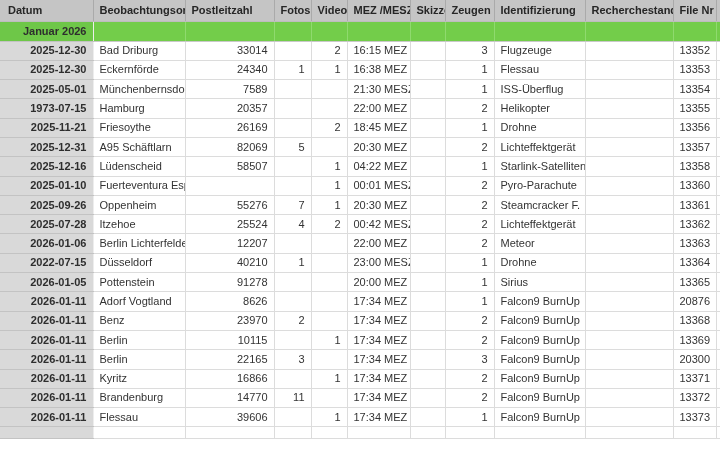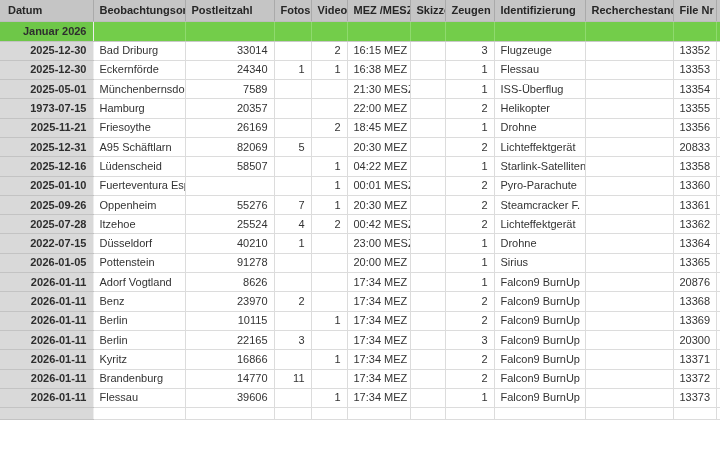--- a/index.html
+++ b/index.html
@@ -169,21 +169,21 @@
           <td class="c-datum ar">2025-12-31</td>
           <td class="c-ort al">A95 Schäftlarn</td>
           <td class="c-plz ar">82069</td>
           <td class="c-fotos ar">5</td>
           <td class="c-video ar"></td>
           <td class="c-zeit al">20:30 MEZ</td>
           <td class="c-skizze ar"></td>
           <td class="c-zeugen ar">2</td>
           <td class="c-ident al">Lichteffektgerät</td>
           <td class="c-recherche al"></td>
-          <td class="c-file ar">20833</td>
+          <td class="c-file ar">13357</td>
           <td class="filler"></td>
         </tr>
         <tr class="data-row">
           <td class="c-datum ar">2025-12-16</td>
           <td class="c-ort al">Lüdenscheid</td>
           <td class="c-plz ar">58507</td>
           <td class="c-fotos ar"></td>
           <td class="c-video ar">1</td>
           <td class="c-zeit al">04:22 MEZ</td>
           <td class="c-skizze ar"></td>
@@ -226,20 +226,34 @@
           <td class="c-ort al">Itzehoe</td>
           <td class="c-plz ar">25524</td>
           <td class="c-fotos ar">4</td>
           <td class="c-video ar">2</td>
           <td class="c-zeit al">00:42 MESZ</td>
           <td class="c-skizze ar"></td>
           <td class="c-zeugen ar">2</td>
           <td class="c-ident al">Lichteffektgerät</td>
           <td class="c-recherche al"></td>
           <td class="c-file ar">13362</td>
+          <td class="filler"></td>
+        </tr>
+        <tr class="data-row">
+          <td class="c-datum ar">2026-01-06</td>
+          <td class="c-ort al">Berlin Lichterfelde</td>
+          <td class="c-plz ar">12207</td>
+          <td class="c-fotos ar"></td>
+          <td class="c-video ar"></td>
+          <td class="c-zeit al">22:00 MEZ</td>
+          <td class="c-skizze ar"></td>
+          <td class="c-zeugen ar">2</td>
+          <td class="c-ident al">Meteor</td>
+          <td class="c-recherche al"></td>
+          <td class="c-file ar">13363</td>
           <td class="filler"></td>
         </tr>
         <tr class="data-row">
           <td class="c-datum ar">2022-07-15</td>
           <td class="c-ort al">Düsseldorf</td>
           <td class="c-plz ar">40210</td>
           <td class="c-fotos ar">1</td>
           <td class="c-video ar"></td>
           <td class="c-zeit al">23:00 MESZ</td>
           <td class="c-skizze ar"></td>

